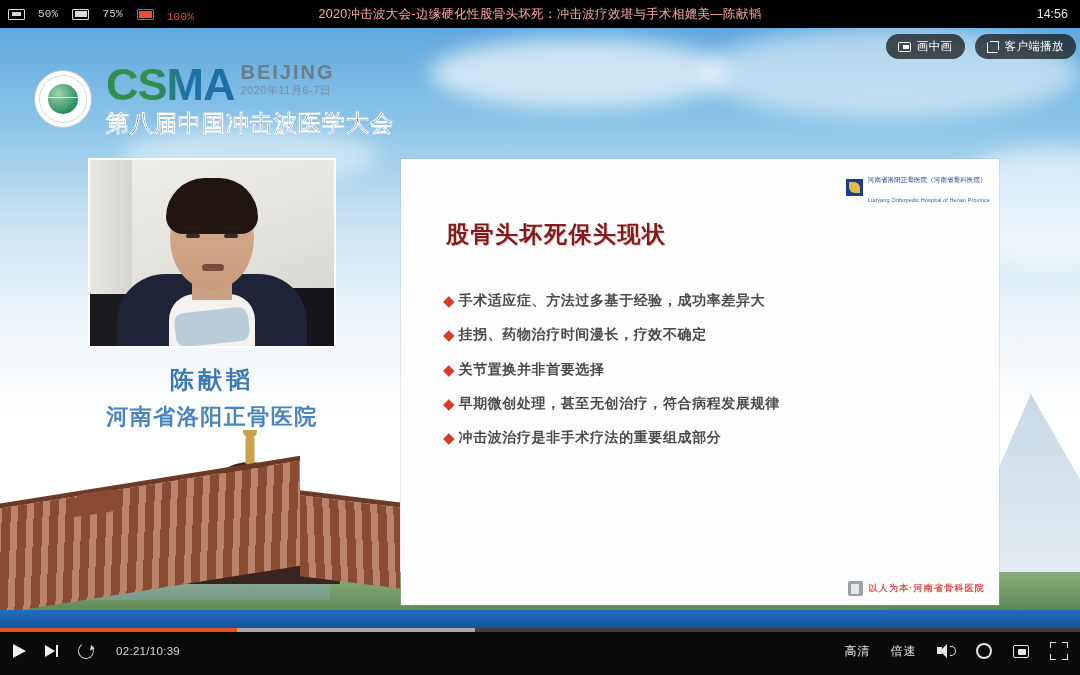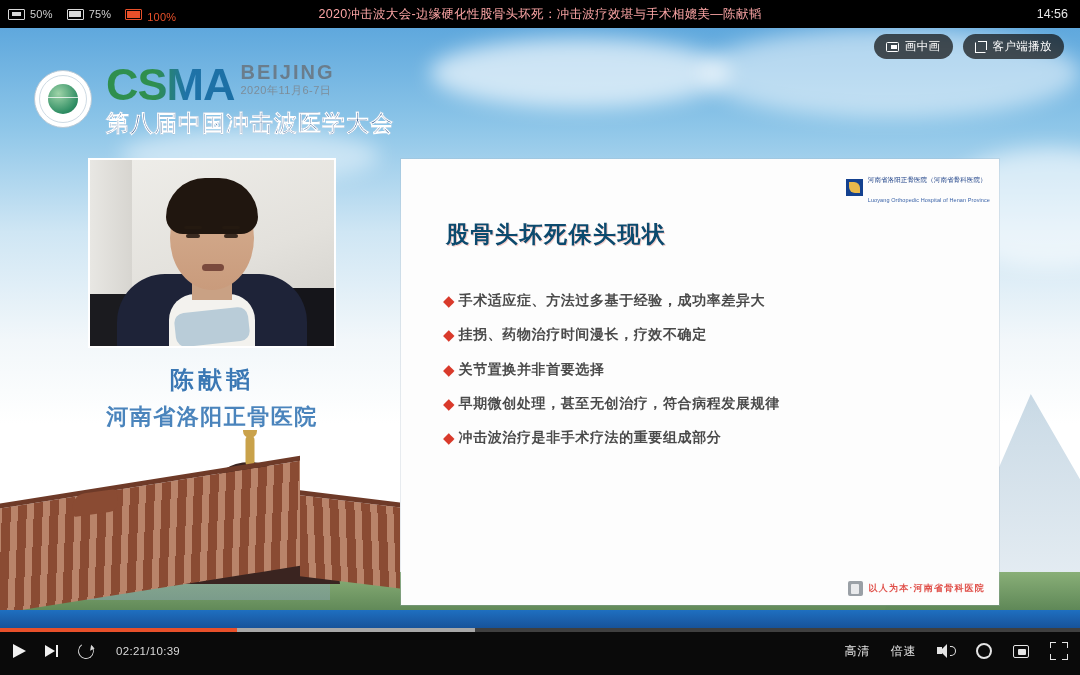--- a/index.html
+++ b/index.html
@@ -10,21 +10,21 @@
     overflow: hidden;
   }
   #app { position: relative; width: 1080px; height: 675px; background: #000; }
 
   
   .topbar {
     position: absolute; left: 0; top: 0; width: 1080px; height: 28px;
     background: #000; display: flex; align-items: center;
   }
   .zoom-group { display: flex; align-items: center; gap: 14px; padding-left: 8px; }
-  .zoom-item { display: flex; align-items: center; gap: 5px; }
+  .zoom-item { display: flex; align-items: center; gap: 13px; font-family: Liberation Mono, monospace; }
   .zoom-swatch {
     width: 17px; height: 11px; border: 1.5px solid #d8d8d8;
     border-radius: 1px; position: relative;
   }
   .zoom-swatch i { position: absolute; left: 2px; top: 2px; right: 2px; bottom: 2px; background: #d8d8d8; }
   .zoom-swatch.sw50 i { left: 3px; top: 2.5px; right: 3px; bottom: 2.5px; }
   .zoom-swatch.sw75 i { left: 1.5px; top: 1.5px; right: 1.5px; bottom: 1.5px; }
   .zoom-swatch.active { border-color: #e8502a; }
   .zoom-swatch.active i { background: #e8502a; left: 1px; top: 1px; right: 1px; bottom: 1px; }
   .zoom-label { color: #cfcfcf; font-size: 11px; letter-spacing: .2px; }
@@ -194,35 +194,35 @@
   }
   .slide-logo { position: absolute; right: 9px; top: 8px; display: flex; align-items: center; gap: 5px; }
   .sl-mark { width: 17px; height: 17px; background: #14418f; position: relative; flex:none; }
   .sl-mark::after { content:""; position:absolute; left:3px; top:3px; width:11px; height:11px; background:#e8b84b; border-radius: 0 6px 0 6px; }
   .sl-txt { line-height: 1.25; }
   .sl-cn { font-size: 6.5px; color: #1b3f86; letter-spacing: .1px; white-space: nowrap; }
   .sl-en { font-size: 5.5px; color: #3a63a8; letter-spacing: .1px; white-space: nowrap; }
 
   .slide-title {
     position: absolute; left: 45px; top: 60px;
-    font-size: 23px; font-weight: 700; color: #0c4a6e; letter-spacing: 1.5px;
+    font-size: 23px; font-weight: 700; color: #7f1d1d; letter-spacing: 1.5px;
     text-shadow: 1px 1px 0 rgba(224,64,46,.25);
   }
   .bullets { position: absolute; left: 42px; top: 133px; right: 24px; }
   .bullet { display: flex; align-items: flex-start; gap: 4px; margin-bottom: 17px; }
   .b-dot { color: #d93a2b; font-size: 15px; line-height: 1.15; flex: none; }
   .b-text { font-size: 14px; color: #4a4a4a; font-weight: 700; letter-spacing: .6px; line-height: 1.15; }
 
   .slide-footer { position: absolute; right: 14px; bottom: 9px; display: flex; align-items: center; gap: 6px; }
   .sf-mark { width: 15px; height: 15px; background: #9aa0a6; border-radius: 2px; position: relative; flex:none; }
   .sf-mark::after { content:""; position:absolute; left:3.5px; top:2.5px; width:8px; height:10px; background:#e9eaec; border-radius:1px;}
   .sf-text { font-size: 9px; color: #e0504a; letter-spacing: 1.2px; font-weight: 700; }
 
   
-  .stage-btns { position: absolute; right: 16px; top: 6px; display: flex; gap: 10px; z-index: 6; }
+  .stage-btns { position: absolute; right: 4px; top: 6px; display: flex; gap: 10px; z-index: 6; }
   .pill {
     display: flex; align-items: center; gap: 6px;
     background: rgba(18,18,18,.72); color: #ffffff;
     border-radius: 14px; padding: 5px 12px; font-size: 11.5px; letter-spacing: .4px;
     cursor: pointer;
   }
   .pip-ic { width: 13px; height: 10px; border: 1.4px solid #fff; border-radius: 1.5px; position: relative; flex:none; }
   .pip-ic::after { content:""; position:absolute; right:1.2px; bottom:1.2px; width:6px; height:4.5px; background:#fff; }
   .ext-ic { width: 12px; height: 12px; position: relative; flex:none; }
   .ext-ic::before { content:""; position:absolute; left:0; bottom:0; width:9px; height:9px; border:1.4px solid #fff; border-top-color:transparent; border-right-color:transparent;}

